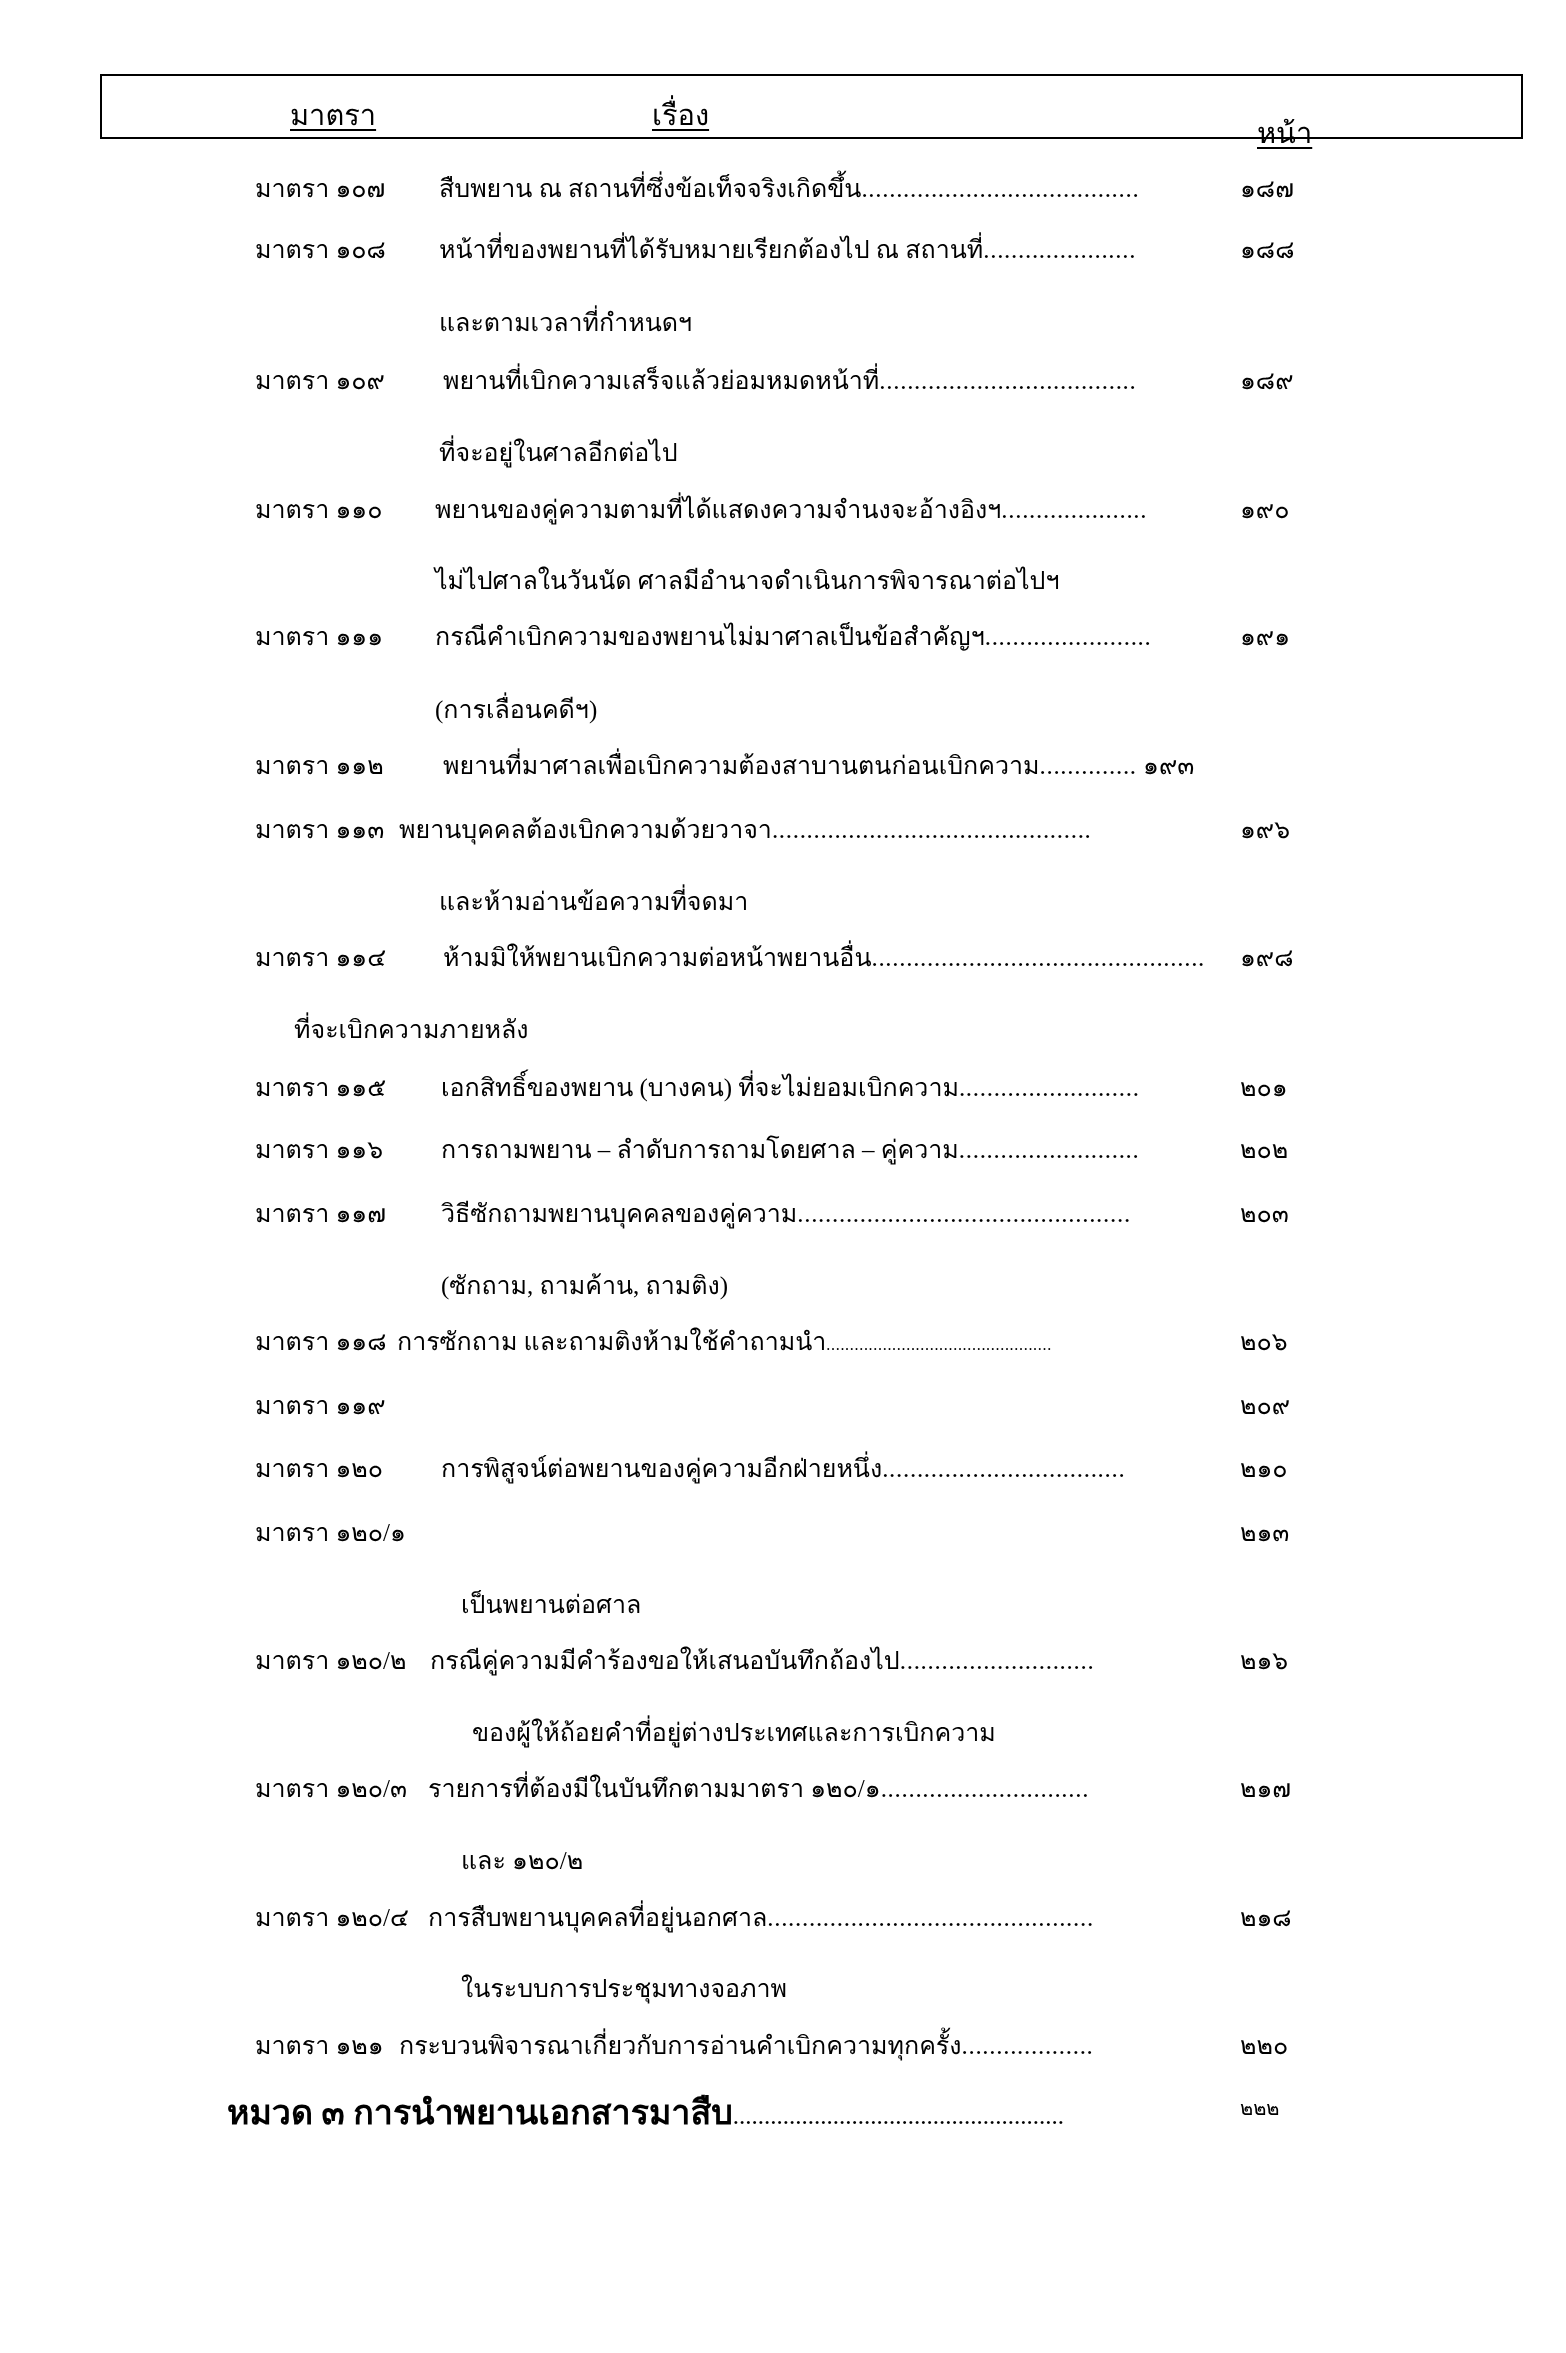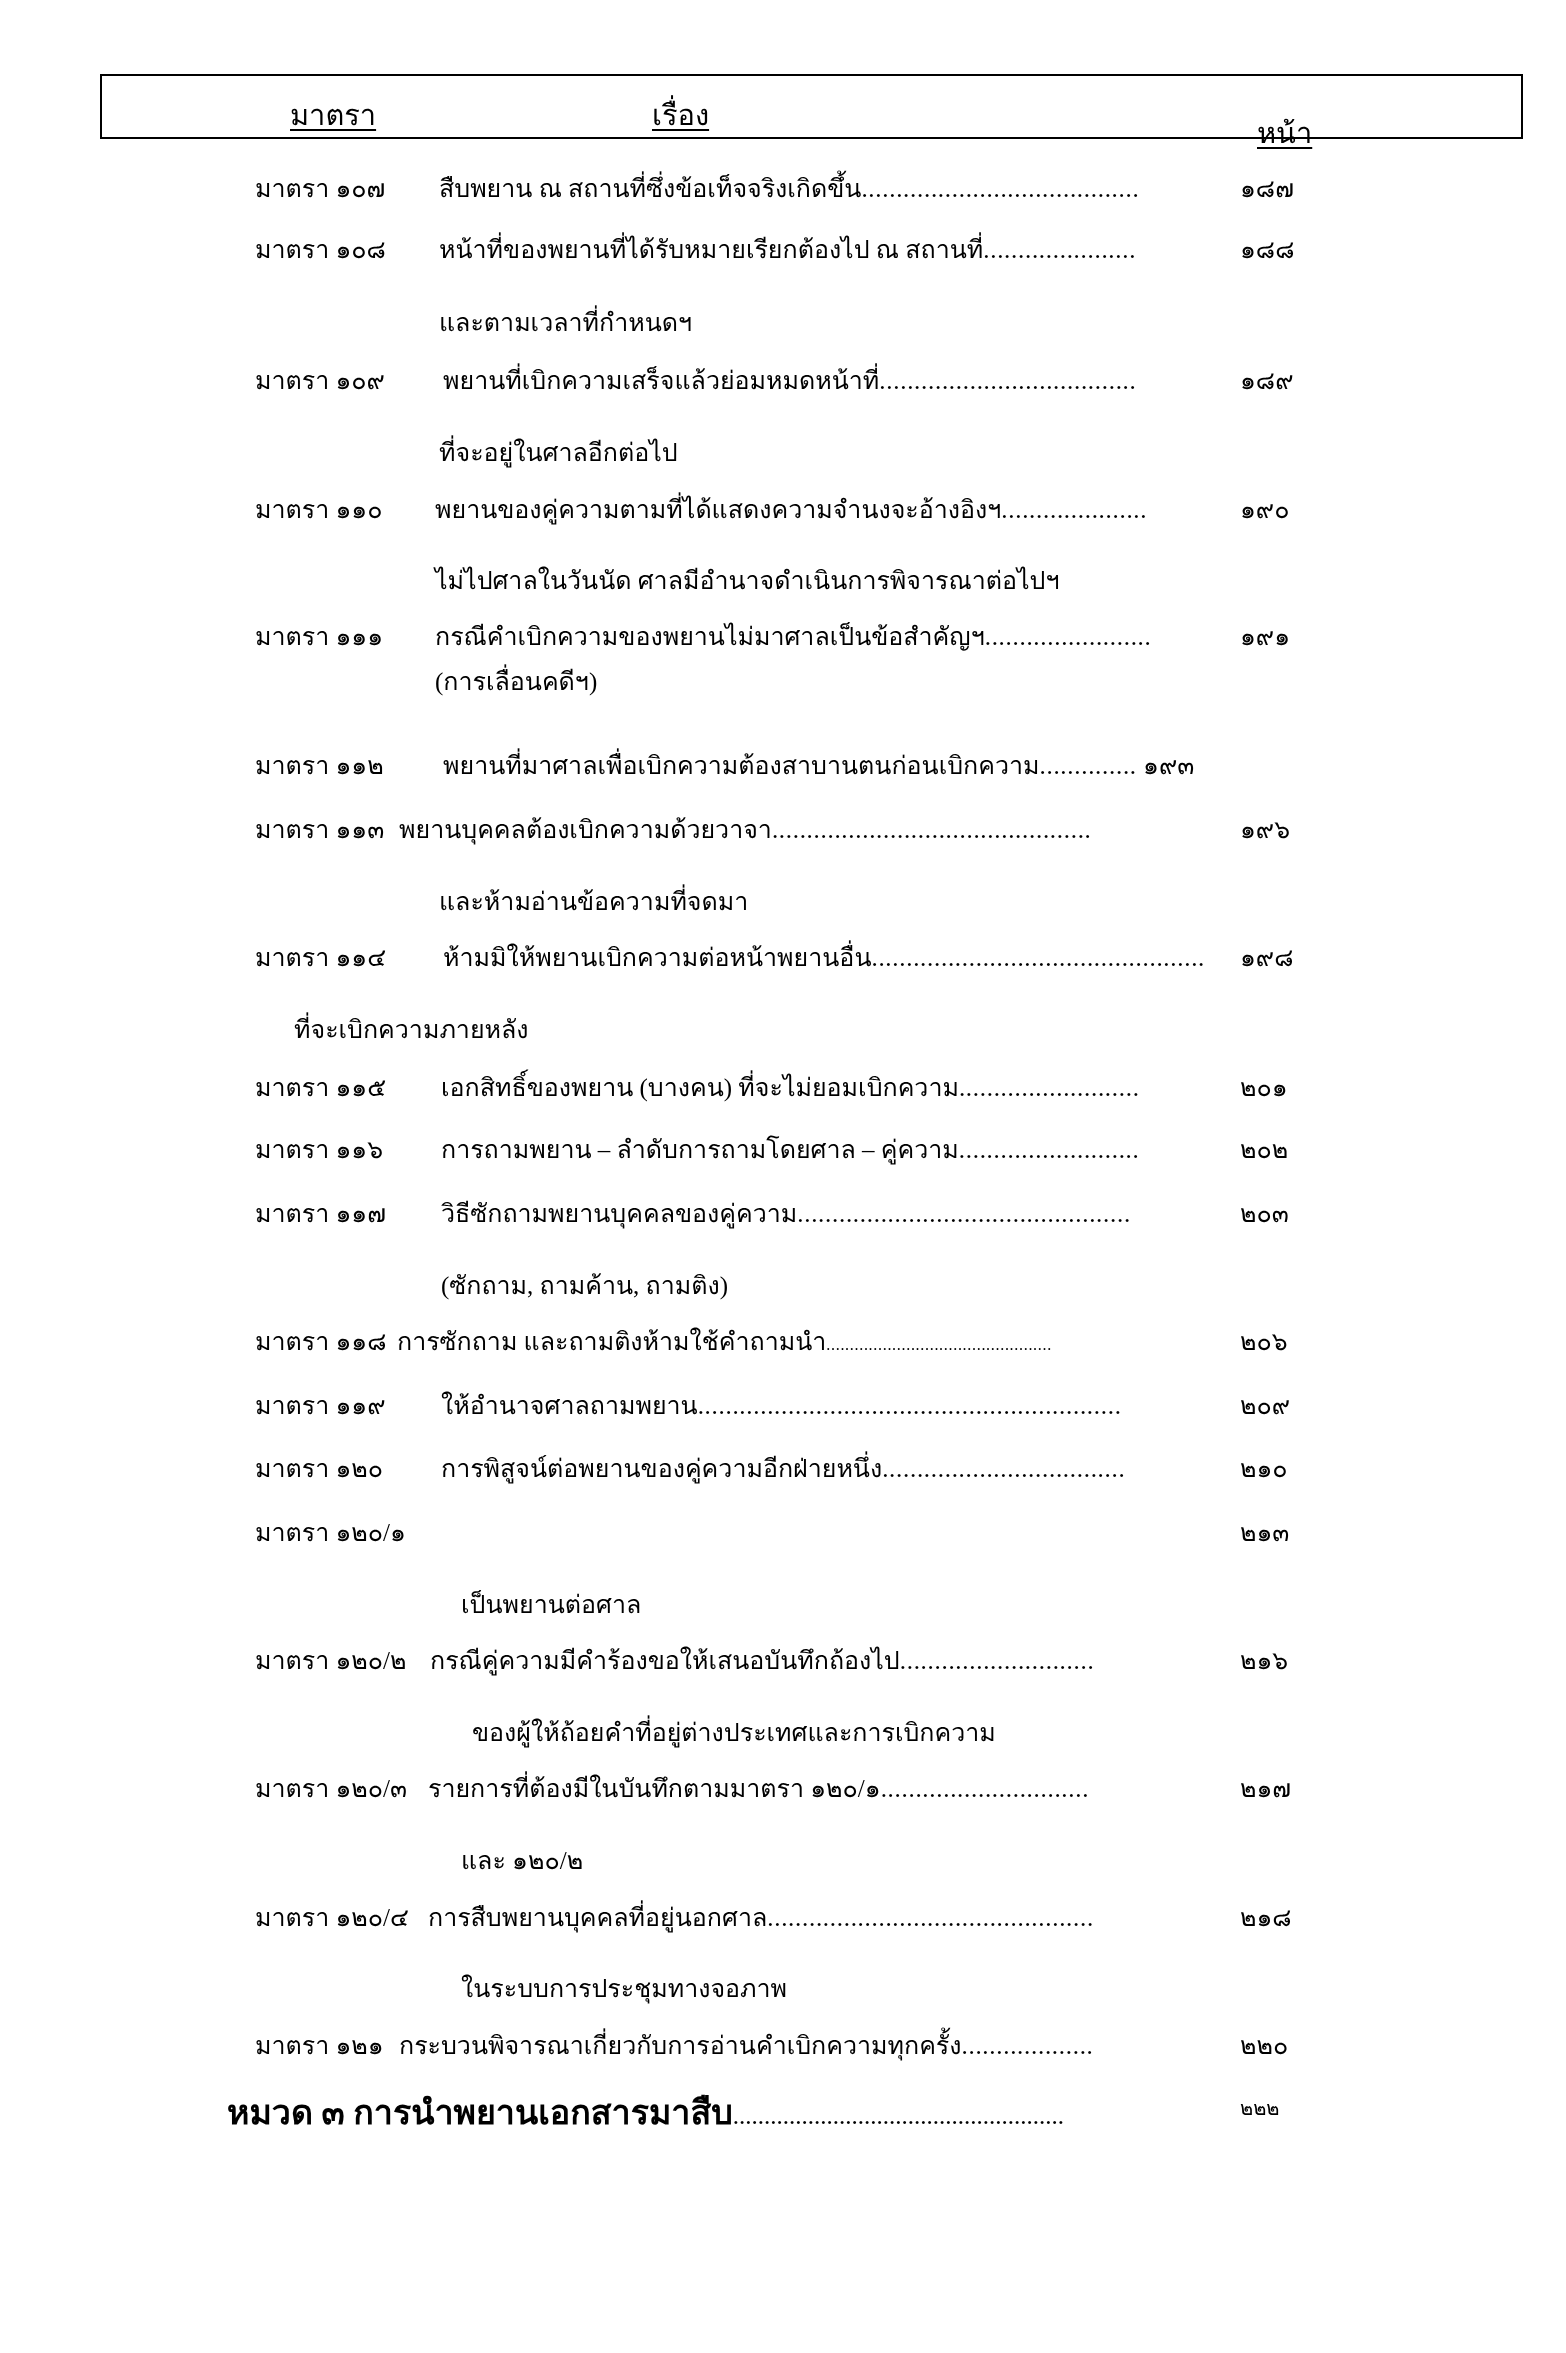--- a/index.html
+++ b/index.html
@@ -75,21 +75,21 @@
   <span class="title" style="left:435px"><span>พยานของคู่ความตามที่ได้แสดงความจำนงจะอ้างอิงฯ</span><span class="leader">.....................</span></span>
   <span class="page">๑๙๐</span>
 </div>
 <div class="cont" style="left:435px; top:552px">ไม่ไปศาลในวันนัด ศาลมีอำนาจดำเนินการพิจารณาต่อไปฯ</div>
 
 <div class="entry" style="top:616px">
   <span class="sec">มาตรา ๑๑๑</span>
   <span class="title" style="left:435px"><span>กรณีคำเบิกความของพยานไม่มาศาลเป็นข้อสำคัญฯ</span><span class="leader">........................</span></span>
   <span class="page">๑๙๑</span>
 </div>
-<div class="cont" style="left:435px; top:653px">(การเลื่อนคดีฯ)</div>
+<div class="cont" style="left:435px; top:681px">(การเลื่อนคดีฯ)</div>
 
 <div class="entry" style="top:745px">
   <span class="sec">มาตรา ๑๑๒</span>
   <span class="title" style="left:443px"><span>พยานที่มาศาลเพื่อเบิกความต้องสาบานตนก่อนเบิกความ</span><span class="leader">..............</span> <span>๑๙๓</span></span>
 </div>
 
 <div class="entry" style="top:809px">
   <span class="sec">มาตรา ๑๑๓</span>
   <span class="title" style="left:399px"><span>พยานบุคคลต้องเบิกความด้วยวาจา</span><span class="leader">..............................................</span></span>
   <span class="page">๑๙๖</span>
@@ -123,21 +123,20 @@
 <div class="cont" style="left:441px; top:1257px">(ซักถาม, ถามค้าน, ถามติง)</div>
 
 <div class="entry" style="top:1321px">
   <span class="sec">มาตรา ๑๑๘</span>
   <span class="title" style="left:397px"><span>การซักถาม และถามติงห้ามใช้คำถามนำ</span><span class="leader" style="font-size:16px">................................................</span></span>
   <span class="page">๒๐๖</span>
 </div>
 
 <div class="entry" style="top:1385px">
   <span class="sec">มาตรา ๑๑๙</span>
-  <span class="title" style="left:441px"><span>ให้อำนาจศาลถามพยาน</span><span class="leader">.............................................................</span></span>
   <span class="page">๒๐๙</span>
 </div>
 
 <div class="entry" style="top:1448px">
   <span class="sec">มาตรา ๑๒๐</span>
   <span class="title" style="left:441px"><span>การพิสูจน์ต่อพยานของคู่ความอีกฝ่ายหนึ่ง</span><span class="leader">...................................</span></span>
   <span class="page">๒๑๐</span>
 </div>
 
 <div class="entry" style="top:1512px">

